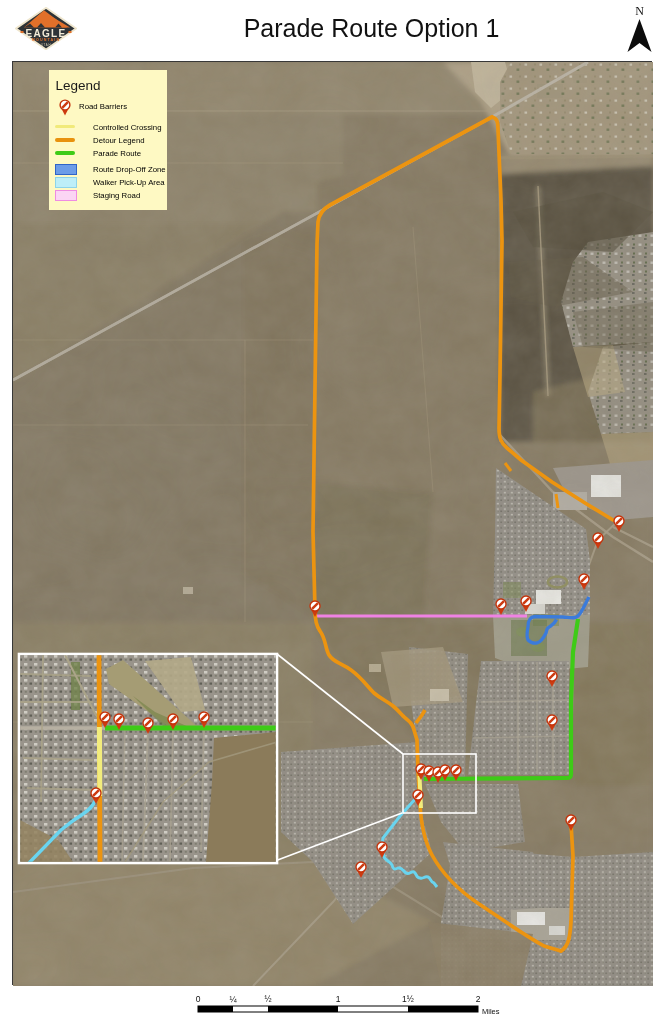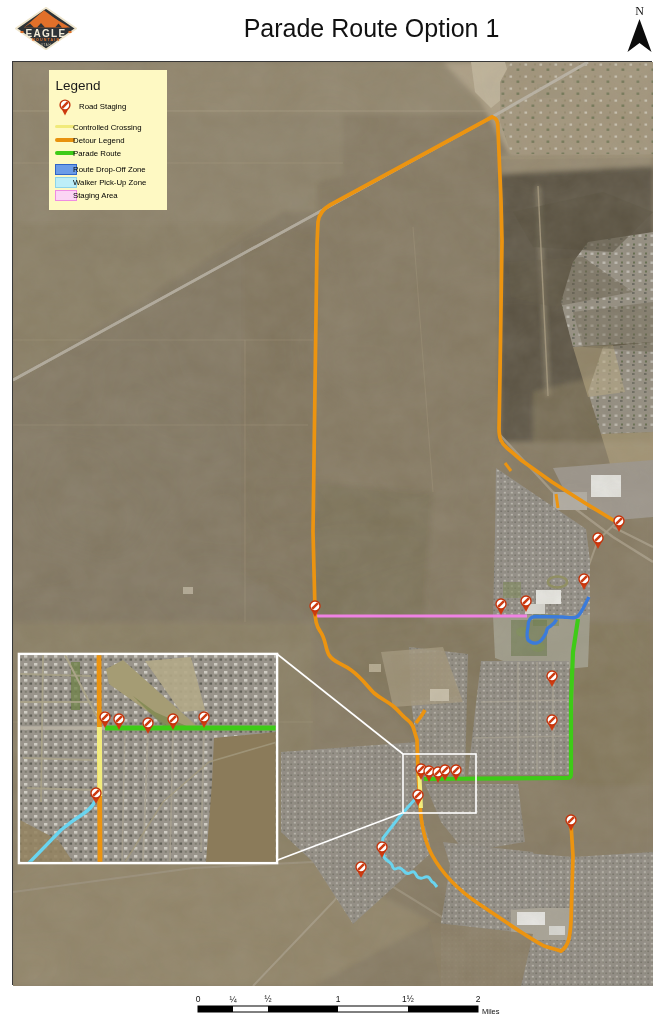--- a/index.html
+++ b/index.html
@@ -6,21 +6,21 @@
   body{width:663px;height:1024px;background:#ffffff;position:relative;overflow:hidden;
        font-family:"Liberation Sans", sans-serif;}
   #title{position:absolute;left:40px;top:14px;width:663px;text-align:center;
          font-size:25px;color:#111;letter-spacing:0px;}
   #mapwrap{position:absolute;left:12px;top:61px;width:640px;height:924px;
            border:1.6px solid #383838;box-sizing:border-box;}
   #legend{position:absolute;left:17px;top:70px;width:118px;height:140px;background:#fef9c3;
           z-index:30;margin-left:32px;}
   .lg-title{font-size:13.5px;color:#1a1a1a;padding:8px 0 0 6.5px;}
   .lg-row{position:absolute;left:0;width:118px;height:12px;font-size:7.8px;color:#000;}
-  .lg-txt{position:absolute;left:24px;top:1px;white-space:nowrap;}
+  .lg-txt{position:absolute;left:44px;top:1px;white-space:nowrap;}
   .lg-line{position:absolute;left:6px;top:3.2px;width:20px;height:3.6px;border-radius:2px;}
   .lg-rect{position:absolute;left:6px;top:0.5px;width:20px;height:8.6px;}
 </style>
 </head>
 <body>
 
 <div id="title">Parade Route Option 1</div>
 
 <svg id="logo" style="position:absolute;left:15px;top:7px" width="62" height="43" viewBox="0 0 62 43">
   <polygon points="31,0.8 61,21.5 31,42.4 1,21.5" fill="#2e3337" stroke="#efe6cd" stroke-width="1.8"></polygon>
@@ -376,45 +376,45 @@
 <div id="legend">
   <div class="lg-title">Legend</div>
 
   <svg style="position:absolute;left:7px;top:28.5px" width="18" height="19" viewBox="-9 -6 18 19">
     <path d="M-3.6 3.5 L0 10.5 L3.6 3.5 Z" fill="#cd3a10"></path>
     <circle cx="0" cy="0" r="5.6" fill="#c43209"></circle>
     <circle cx="0" cy="0" r="4.2" fill="#ffffff"></circle>
     <path d="M-2.8 2.8 L2.8 -2.8" stroke="#cd3a10" stroke-width="2.4" stroke-linecap="butt"></path>
   </svg>
   <div class="lg-row" style="top:31px">
-      <span class="lg-txt" style="left:30px">Road Staging</span>
+      <span class="lg-txt" style="left:30px">Road Barriers</span>
     </div>
   <div class="lg-row" style="top:51.5px">
       <span class="lg-line" style="background:#f1ea7a"></span>
       <span class="lg-txt">Controlled Crossing</span>
     </div>
   <div class="lg-row" style="top:64.8px">
       <span class="lg-line" style="background:#e8920e"></span>
       <span class="lg-txt">Detour Legend</span>
     </div>
   <div class="lg-row" style="top:78.3px">
       <span class="lg-line" style="background:#3ecb17"></span>
       <span class="lg-txt">Parade Route</span>
     </div>
   <div class="lg-row" style="top:93.5px">
       <span class="lg-rect" style="background:#6b9ce8;border:1px solid #2f64c8"></span>
       <span class="lg-txt">Route Drop-Off Zone</span>
     </div>
   <div class="lg-row" style="top:106.7px">
       <span class="lg-rect" style="background:#bdeef8;border:1px solid #8ed4ea"></span>
-      <span class="lg-txt">Walker Pick-Up Zone</span>
+      <span class="lg-txt">Walker Pick-Up Area</span>
     </div>
   <div class="lg-row" style="top:119.7px">
       <span class="lg-rect" style="background:#fbd5f4;border:1px solid #ef8ce2"></span>
-      <span class="lg-txt">Staging Area</span>
+      <span class="lg-txt">Staging Road</span>
     </div>
 </div>
 
 <svg id="scalebar" style="position:absolute;left:190px;top:992px" width="330" height="26" viewBox="0 0 330 26">
   <g font-size="8.5" fill="#111" text-anchor="middle">
     <text x="8" y="10">0</text>
     <text x="43" y="10">¼</text>
     <text x="78" y="10">½</text>
     <text x="148" y="10">1</text>
     <text x="218" y="10">1½</text>

